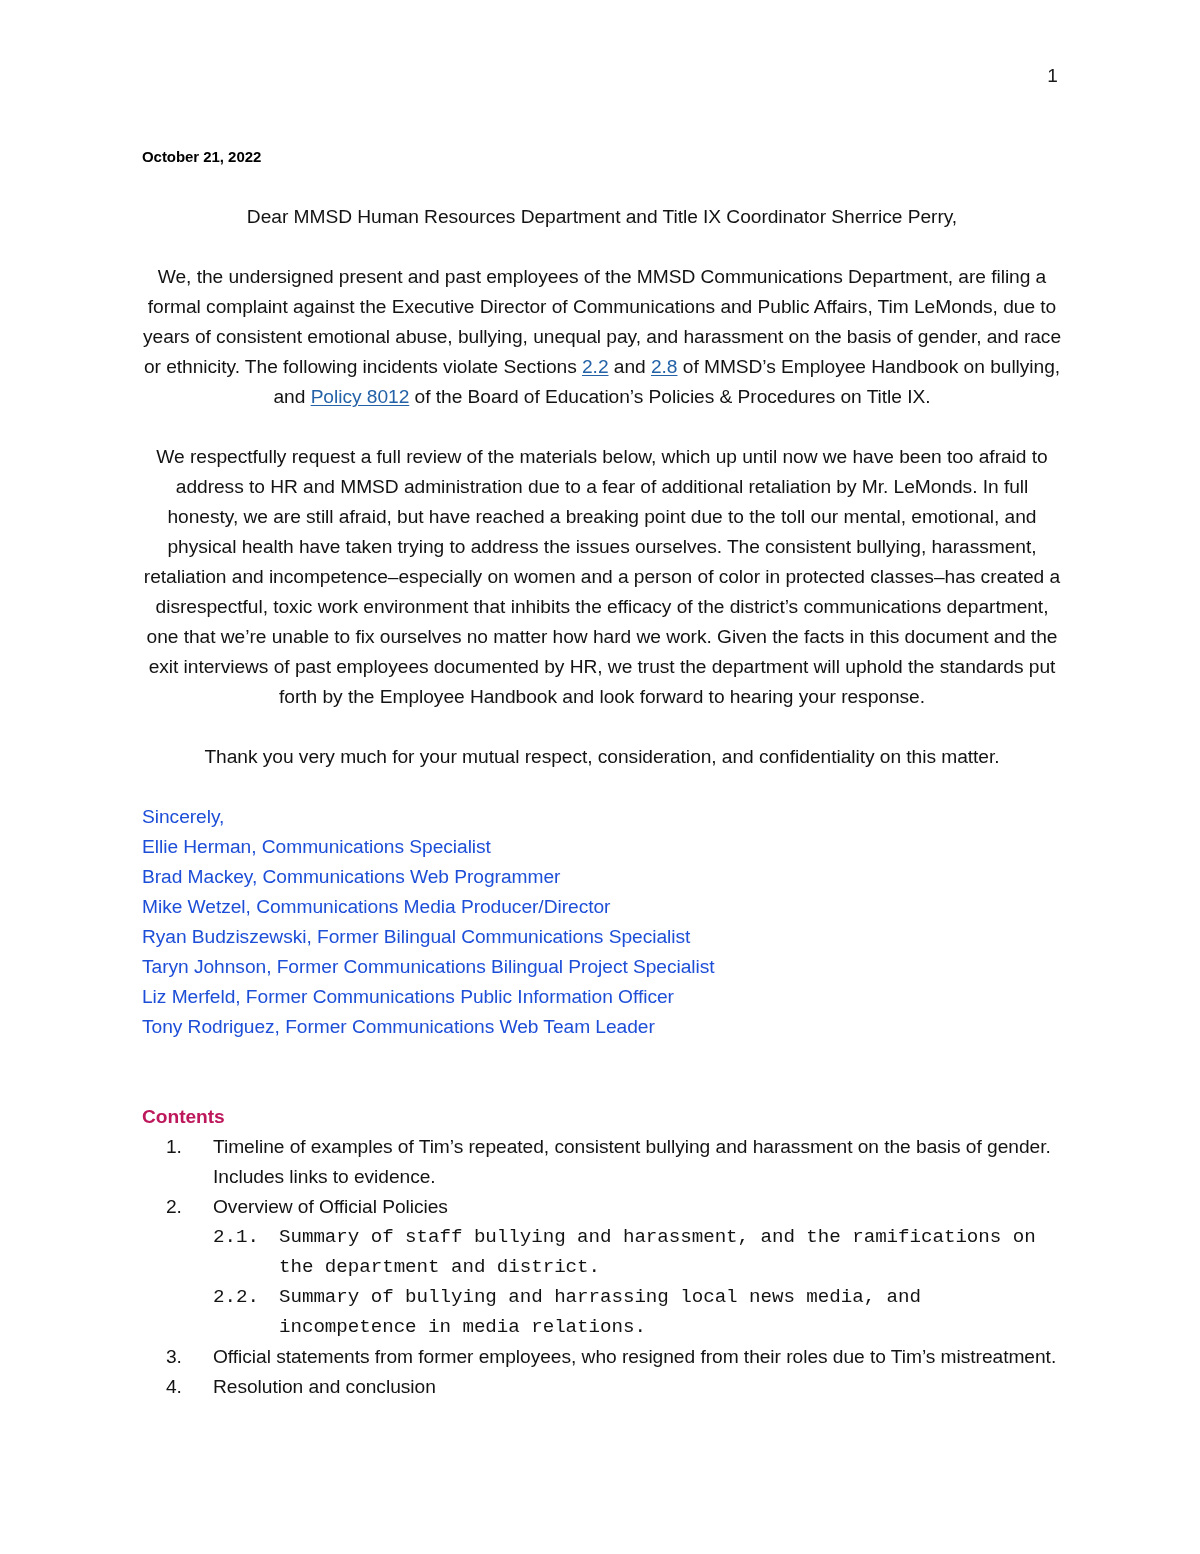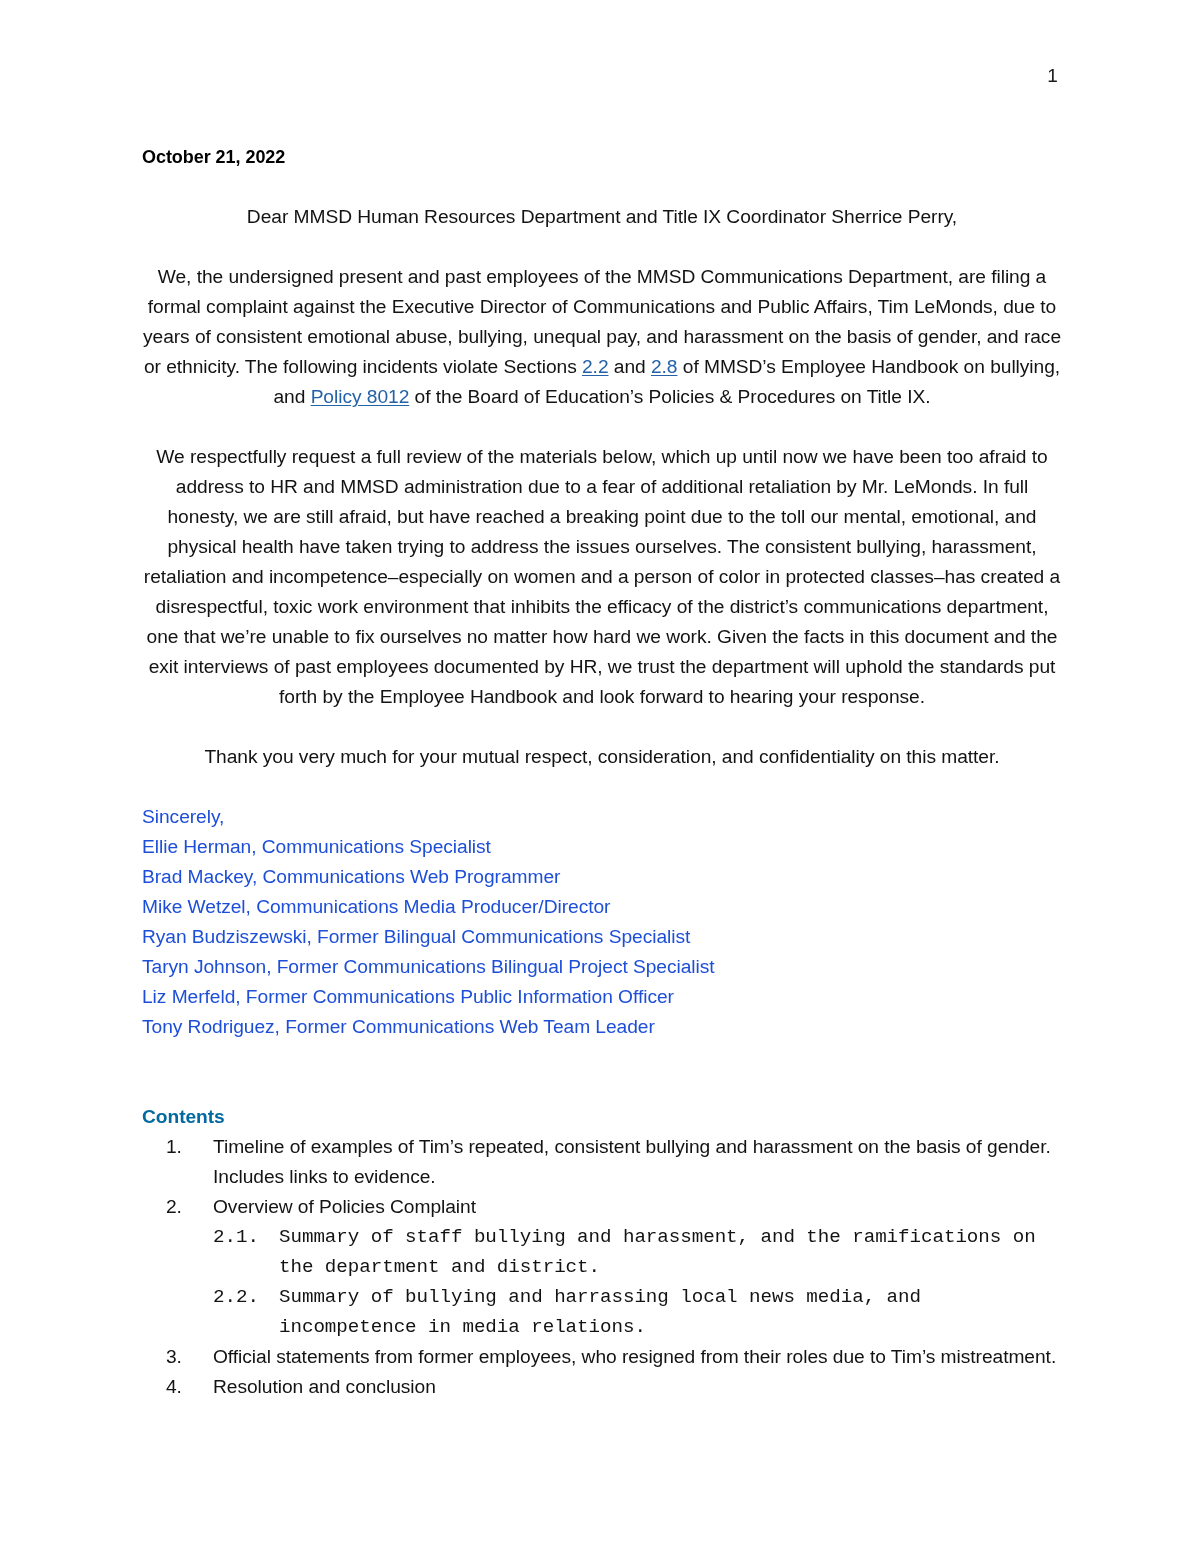--- a/index.html
+++ b/index.html
@@ -44,21 +44,21 @@
     font-size: 19.2px;
     line-height: 30px;
     color: #131313;
     margin: 0;
     letter-spacing: -0.05px;
     text-align: center;
   }
 
   .date-line {
     font-weight: bold;
-    font-size: 18px;
+    font-size: 15px;
     line-height: 30px;
     color: #000000;
     margin: 0;
     letter-spacing: -0.05px;
   }
 
   .gap-para { height: 30px; }
 
   a.doclink,
   .doclink {
@@ -72,21 +72,21 @@
     line-height: 30px;
     color: #1d4ed8;
     margin: 0;
     letter-spacing: -0.05px;
   }
 
   .contents-heading {
     font-weight: bold;
     font-size: 19.2px;
     line-height: 30px;
-    color: #0369a1;
+    color: #be185d;
     margin: 0;
     letter-spacing: -0.05px;
   }
 
   .toc { margin: 0; padding: 0; list-style: none; }
 
   .toc-item {
     display: flex;
     align-items: flex-start;
     font-size: 19.2px;
@@ -156,21 +156,21 @@
 
     <ul class="toc">
 
       <li class="toc-item level1">
         <span class="toc-num">1.</span>
         <span class="toc-text">Timeline of examples of Tim’s repeated, consistent bullying and harassment on the basis of gender. Includes links to evidence.</span>
       </li>
 
       <li class="toc-item level1">
         <span class="toc-num">2.</span>
-        <span class="toc-text">Overview of Policies Complaint</span>
+        <span class="toc-text">Overview of Official Policies</span>
       </li>
 
       <li class="toc-item level2">
         <span class="toc-num">2.1.</span>
         <span class="toc-text">Summary of staff bullying and harassment, and the ramifications on the department and district.</span>
       </li>
 
       <li class="toc-item level2">
         <span class="toc-num">2.2.</span>
         <span class="toc-text">Summary of bullying and harrassing local news media, and incompetence in media relations.</span>

